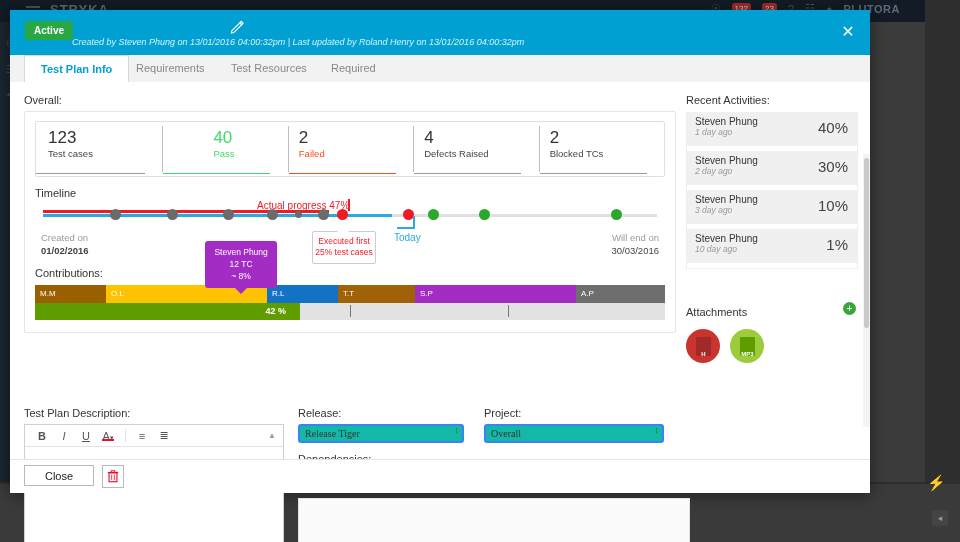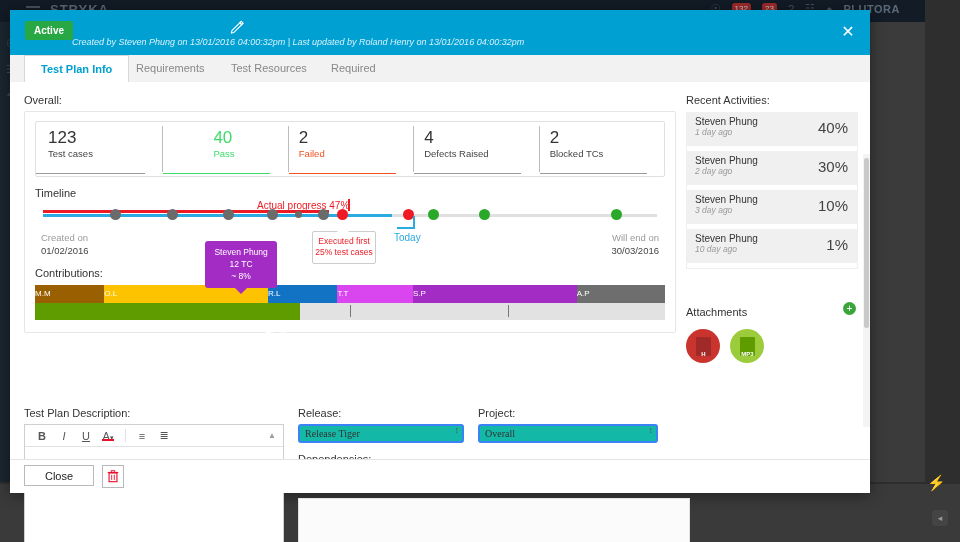--- a/index.html
+++ b/index.html
@@ -78,29 +78,29 @@
   #tl-prog-label{position:absolute;left:222px;top:0;color:#ee1b24;font-size:10px;white-space:nowrap;margin-top:13px;}
   #tl-prog-stem{position:absolute;left:313px;top:12px;width:2px;height:12px;background:#ee1b24;}
   #tl-today-stem{position:absolute;left:378px;top:29px;width:2px;height:13px;background:#29abe2;}
   #tl-today-arm{position:absolute;left:362px;top:40px;width:18px;height:2px;background:#29abe2;}
   #tl-today{position:absolute;left:359px;top:45px;color:#29abe2;font-size:10px;}
   #tl-tip{position:absolute;left:277px;top:44px;width:58px;border:1px solid #ccc;background:#fff;
           text-align:center;font-size:8.5px;color:#ee1b24;padding:4px 2px 5px;line-height:11px;border-radius:2px;}
   #tl-tip:before{content:"";position:absolute;left:24px;top:-6px;border-left:6px solid transparent;
           border-right:6px solid transparent;border-bottom:6px solid #fff;}
   #tl-left{position:absolute;left:6px;top:44px;font-size:9.5px;color:#9a9a9a;line-height:13px;}
-  #tl-left b{display:block;color:#444;font-weight:normal;}
+  #tl-left b{display:block;color:#444;font-weight:bold;}
   #tl-right{position:absolute;right:6px;top:44px;font-size:9.5px;color:#9a9a9a;line-height:13px;text-align:right;}
   #tl-right b{display:block;color:#444;font-weight:normal;}
 
   
   #contrib-title{font-size:11px;color:#333;margin-top:14px;}
   #contrib-box{position:relative;margin-top:6px;}
   #contrib-bar{display:flex;height:18px;}
-  .cseg{font-size:8px;color:#fff;line-height:18px;overflow:hidden;white-space:nowrap;}
+  .cseg{font-size:8px;color:#fff;line-height:18px;padding-left:5px;overflow:hidden;white-space:nowrap;}
   #contrib-prog-track{height:17px;background:#e2e2e2;position:relative;}
   #contrib-prog-fill{height:17px;background:#5f9c00;position:absolute;left:0;top:0;}
   #contrib-prog-val{position:absolute;top:0;line-height:17px;font-size:9px;color:#fff;font-weight:bold;}
   .ctick{position:absolute;top:2px;width:1px;height:12px;background:#777;}
   #contrib-scale{position:relative;height:16px;margin-top:2px;}
   #contrib-scale span{position:absolute;font-size:9px;color:#444;transform:translateX(-50%);}
   #contrib-tooltip{position:absolute;width:72px;background:#a32cc4;color:#fff;text-align:center;
         font-size:8.5px;line-height:12px;padding:5px 0 6px;border-radius:3px;}
   #contrib-tooltip:after{content:"";position:absolute;left:30px;bottom:-6px;border-left:6px solid transparent;
         border-right:6px solid transparent;border-top:6px solid #a32cc4;}
@@ -294,27 +294,27 @@
         <div id="contrib-box">
           <div id="contrib-tooltip" style="left: 27%; top: -44px;">
             <div>Steven Phung</div>
             <div>12 TC</div>
             <div>~ 8%</div>
           </div>
           <div id="contrib-bar">
               <div class="cseg" style="width: 11%; background: rgb(154, 95, 0);">M.M</div>
               <div class="cseg" style="width: 26%; background: rgb(253, 195, 0);">O.L</div>
               <div class="cseg" style="width: 11%; background: rgb(18, 114, 196);">R.L</div>
-              <div class="cseg" style="width: 12%; background: #d946ef;">T.T</div>
+              <div class="cseg" style="width: 12%; background: #a16207;">T.T</div>
               <div class="cseg" style="width: 26%; background: rgb(163, 44, 196);">S.P</div>
               <div class="cseg" style="width: 14%; background: rgb(110, 110, 110);">A.P</div>
             </div>
           <div id="contrib-prog-track">
             <div id="contrib-prog-fill" style="width: 42%;"></div>
-            <div id="contrib-prog-val" style="left: calc(42% - 34px); margin-top: 20px;">42 %</div>
+            <div id="contrib-prog-val" style="left: calc(42% - 34px);">42 %</div>
           <div class="ctick" style="left: 50%;"></div>
               <div class="ctick" style="left: 75%;"></div>
             </div>
         </div>
 
       </div>
 
     </div>
 
     <div id="form-area">
@@ -331,21 +331,21 @@
           </div>
           <div class="tb sep"></div>
           <div class="tb">≡</div>
           <div class="tb">≣</div>
           <div id="tb-collapse">▲</div>
         </div>
         <div id="editor-body"></div>
       </div>
 
       <div id="fields">
-        <div style="display:flex;gap:14px;">
+        <div style="display:flex;gap:20px;">
           <div style="width:166px">
             <div class="fld-label">Release:</div>
             <div class="sel-wrap">
               <select class="sel">
                 <option>Release Tiger</option>
               </select>
             </div>
           </div>
           <div style="width:180px">
             <div class="fld-label">Project:</div>

